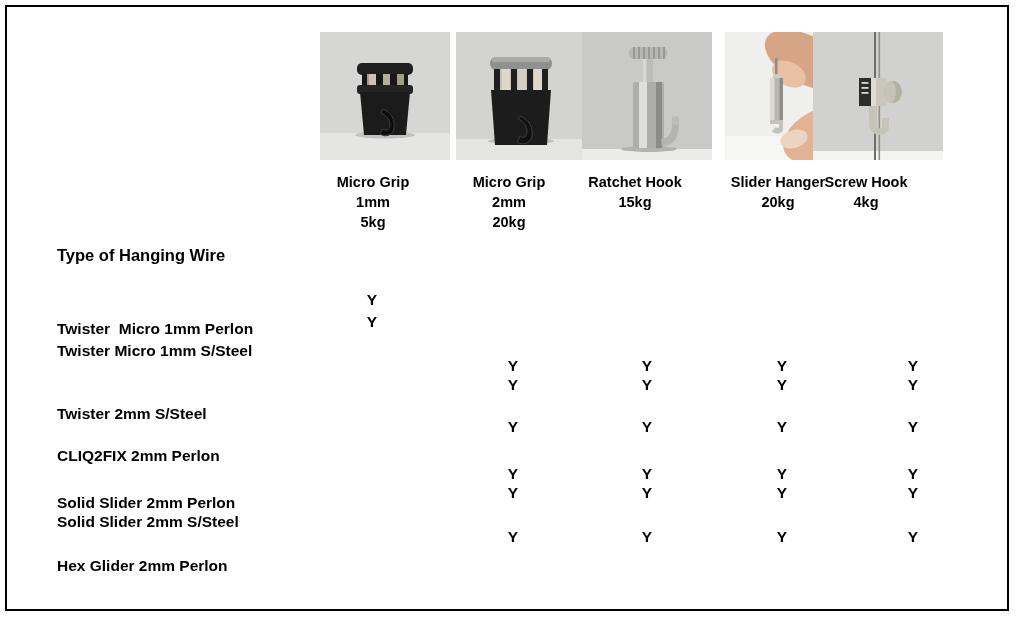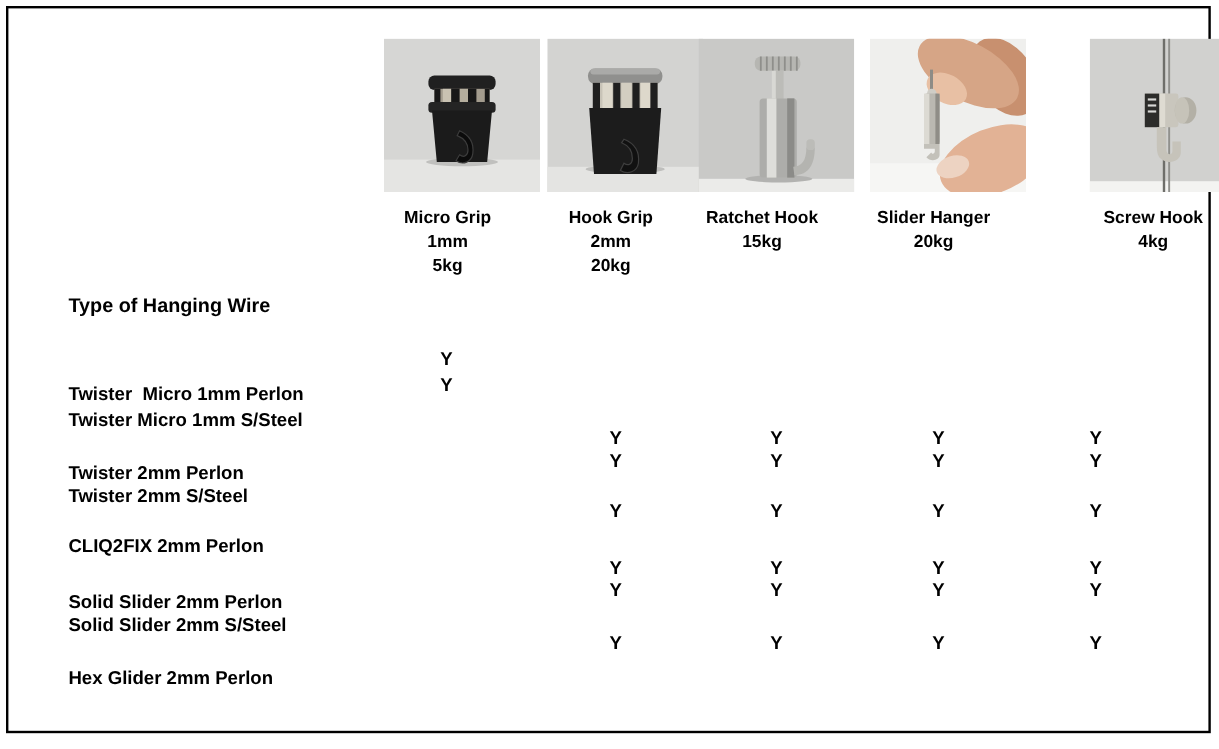--- a/index.html
+++ b/index.html
@@ -8,21 +8,21 @@
   .frame{position:absolute;left:5px;top:5px;width:1004px;height:606px;border:2px solid #000;box-sizing:border-box;pointer-events:none;}
   .product{position:absolute;top:32px;width:106px;margin:0;padding:0;}
   .photo{width:130px;height:128px;overflow:hidden;}
   .photo svg{display:block;width:130px;height:128px;}
   .caption{margin-top:12px;text-align:center;font-size:14.5px;line-height:20px;}
   .section-title{position:absolute;left:57px;top:246px;font-size:16.5px;}
   .row{position:absolute;left:0;width:1016px;height:22px;line-height:22px;font-size:15.5px;}
   .rlabel{position:absolute;left:57px;white-space:pre;margin-top:29px;}
   .mark{position:absolute;width:44px;text-align:center;}
   .c0{left:350px}.c1{left:491px}.c2{left:625px}.c3{left:760px}.c4{left:891px}
-  .p0{left:320px}.p1{left:456px}.p2{left:582px}.p3{left:725px}.p4{left:908px}
+  .p0{left:320px}.p1{left:456px}.p2{left:582px}.p3{left:725px}.p4{left:813px}
 </style>
 </head>
 <body>
 
 <div class="sheet">
   <div class="frame"></div>
 
   <figure class="product p0">
     <div class="photo">
       <svg viewBox="0 0 130 128">
@@ -62,21 +62,21 @@
         <rect x="78" y="37" width="8" height="23" fill="#ddd8cb"></rect>
         <rect x="38" y="37" width="6" height="23" fill="#1f1f1f"></rect>
         <rect x="55" y="37" width="6" height="23" fill="#1f1f1f"></rect>
         <rect x="71" y="37" width="6" height="23" fill="#1f1f1f"></rect>
         <rect x="86" y="37" width="6" height="23" fill="#1f1f1f"></rect>
         <path d="M35 58 L95 58 L91 113 L39 113 Z" fill="#1c1c1c"></path>
         <path d="M64 84 C74 88 77 96 76 104 C75 111 67 114 61 110 L64 104 C68 107 71 104 71 100 C71 93 67 89 62 87 Z" fill="#111111" stroke="#3e3e3e" stroke-width="1"></path>
       </svg>
     </div>
     <figcaption class="caption">
-      <div>Hook Grip 2mm</div>
+      <div>Micro Grip 2mm</div>
       <div>20kg</div>
     </figcaption>
   </figure>
 
   <figure class="product p2">
     <div class="photo">
       <svg viewBox="0 0 130 128">
         <rect width="130" height="128" fill="#c9c9c7"></rect>
         <rect y="117" width="130" height="11" fill="#ebebe9"></rect>
         <ellipse cx="67" cy="117" rx="28" ry="3" fill="#b2b2b0"></ellipse>
@@ -159,21 +159,20 @@
   <div class="row" style="top:311px">
     <span class="rlabel">Twister Micro 1mm S/Steel</span>
     <span class="mark c0">Y</span>
     <span class="mark c1"></span>
     <span class="mark c2"></span>
     <span class="mark c3"></span>
     <span class="mark c4"></span>
   </div>
 
   <div class="row" style="top:355px">
-    <span class="rlabel">Twister 2mm Perlon</span>
     <span class="mark c0"></span>
     <span class="mark c1">Y</span>
     <span class="mark c2">Y</span>
     <span class="mark c3">Y</span>
     <span class="mark c4">Y</span>
   </div>
 
   <div class="row" style="top:374px">
     <span class="rlabel">Twister 2mm S/Steel</span>
     <span class="mark c0"></span>

